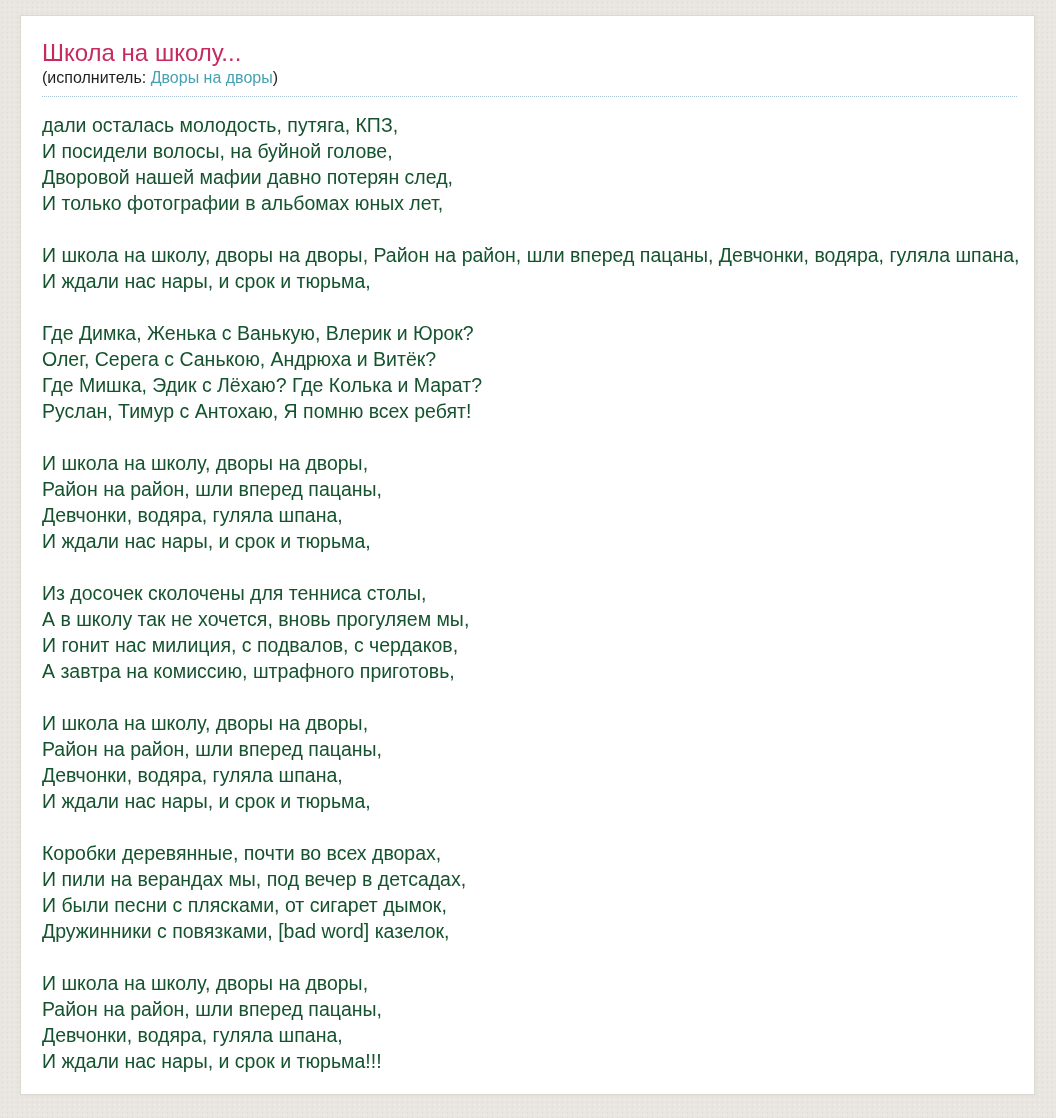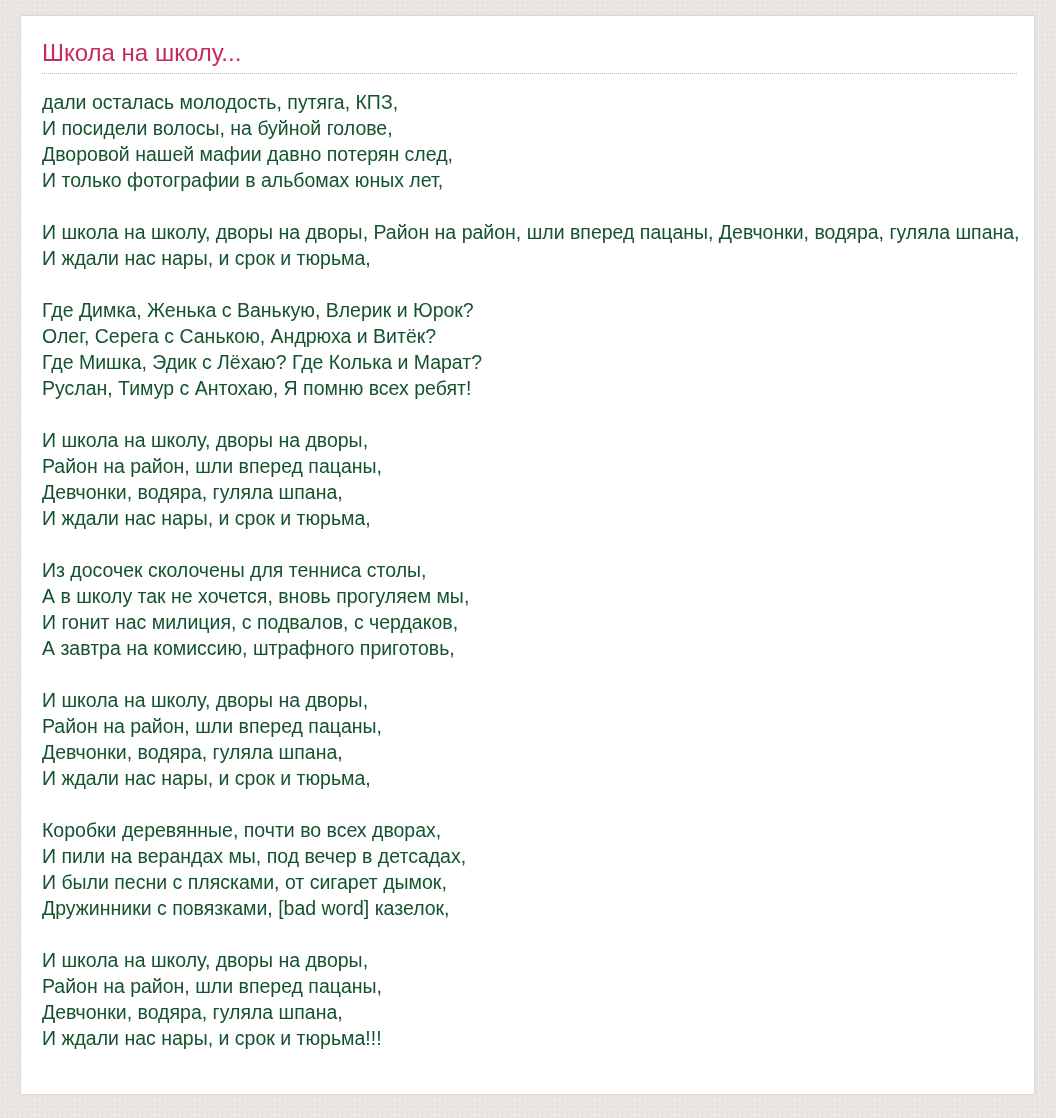--- a/index.html
+++ b/index.html
@@ -70,20 +70,21 @@
 </style>
 </head>
 <body>
 
 <div class="page-bg">
   <div class="lyrics-card">
     <div class="card-inner">
 
       <h1 class="song-title">Школа на школу...</h1>
 
+      <div class="performer-line"><span>(исполнитель: </span><a class="performer-link">Дворы на дворы</a><span>)</span></div>
 
       <div class="dotted-divider"></div>
 
       <div class="lyrics-text">дали осталась молодость, путяга, КПЗ,
 И посидели волосы, на буйной голове,
 Дворовой нашей мафии давно потерян след,
 И только фотографии в альбомах юных лет,
 
 И школа на школу, дворы на дворы, Район на район, шли вперед пацаны, Девчонки, водяра, гуляла шпана,
 И ждали нас нары, и срок и тюрьма,

